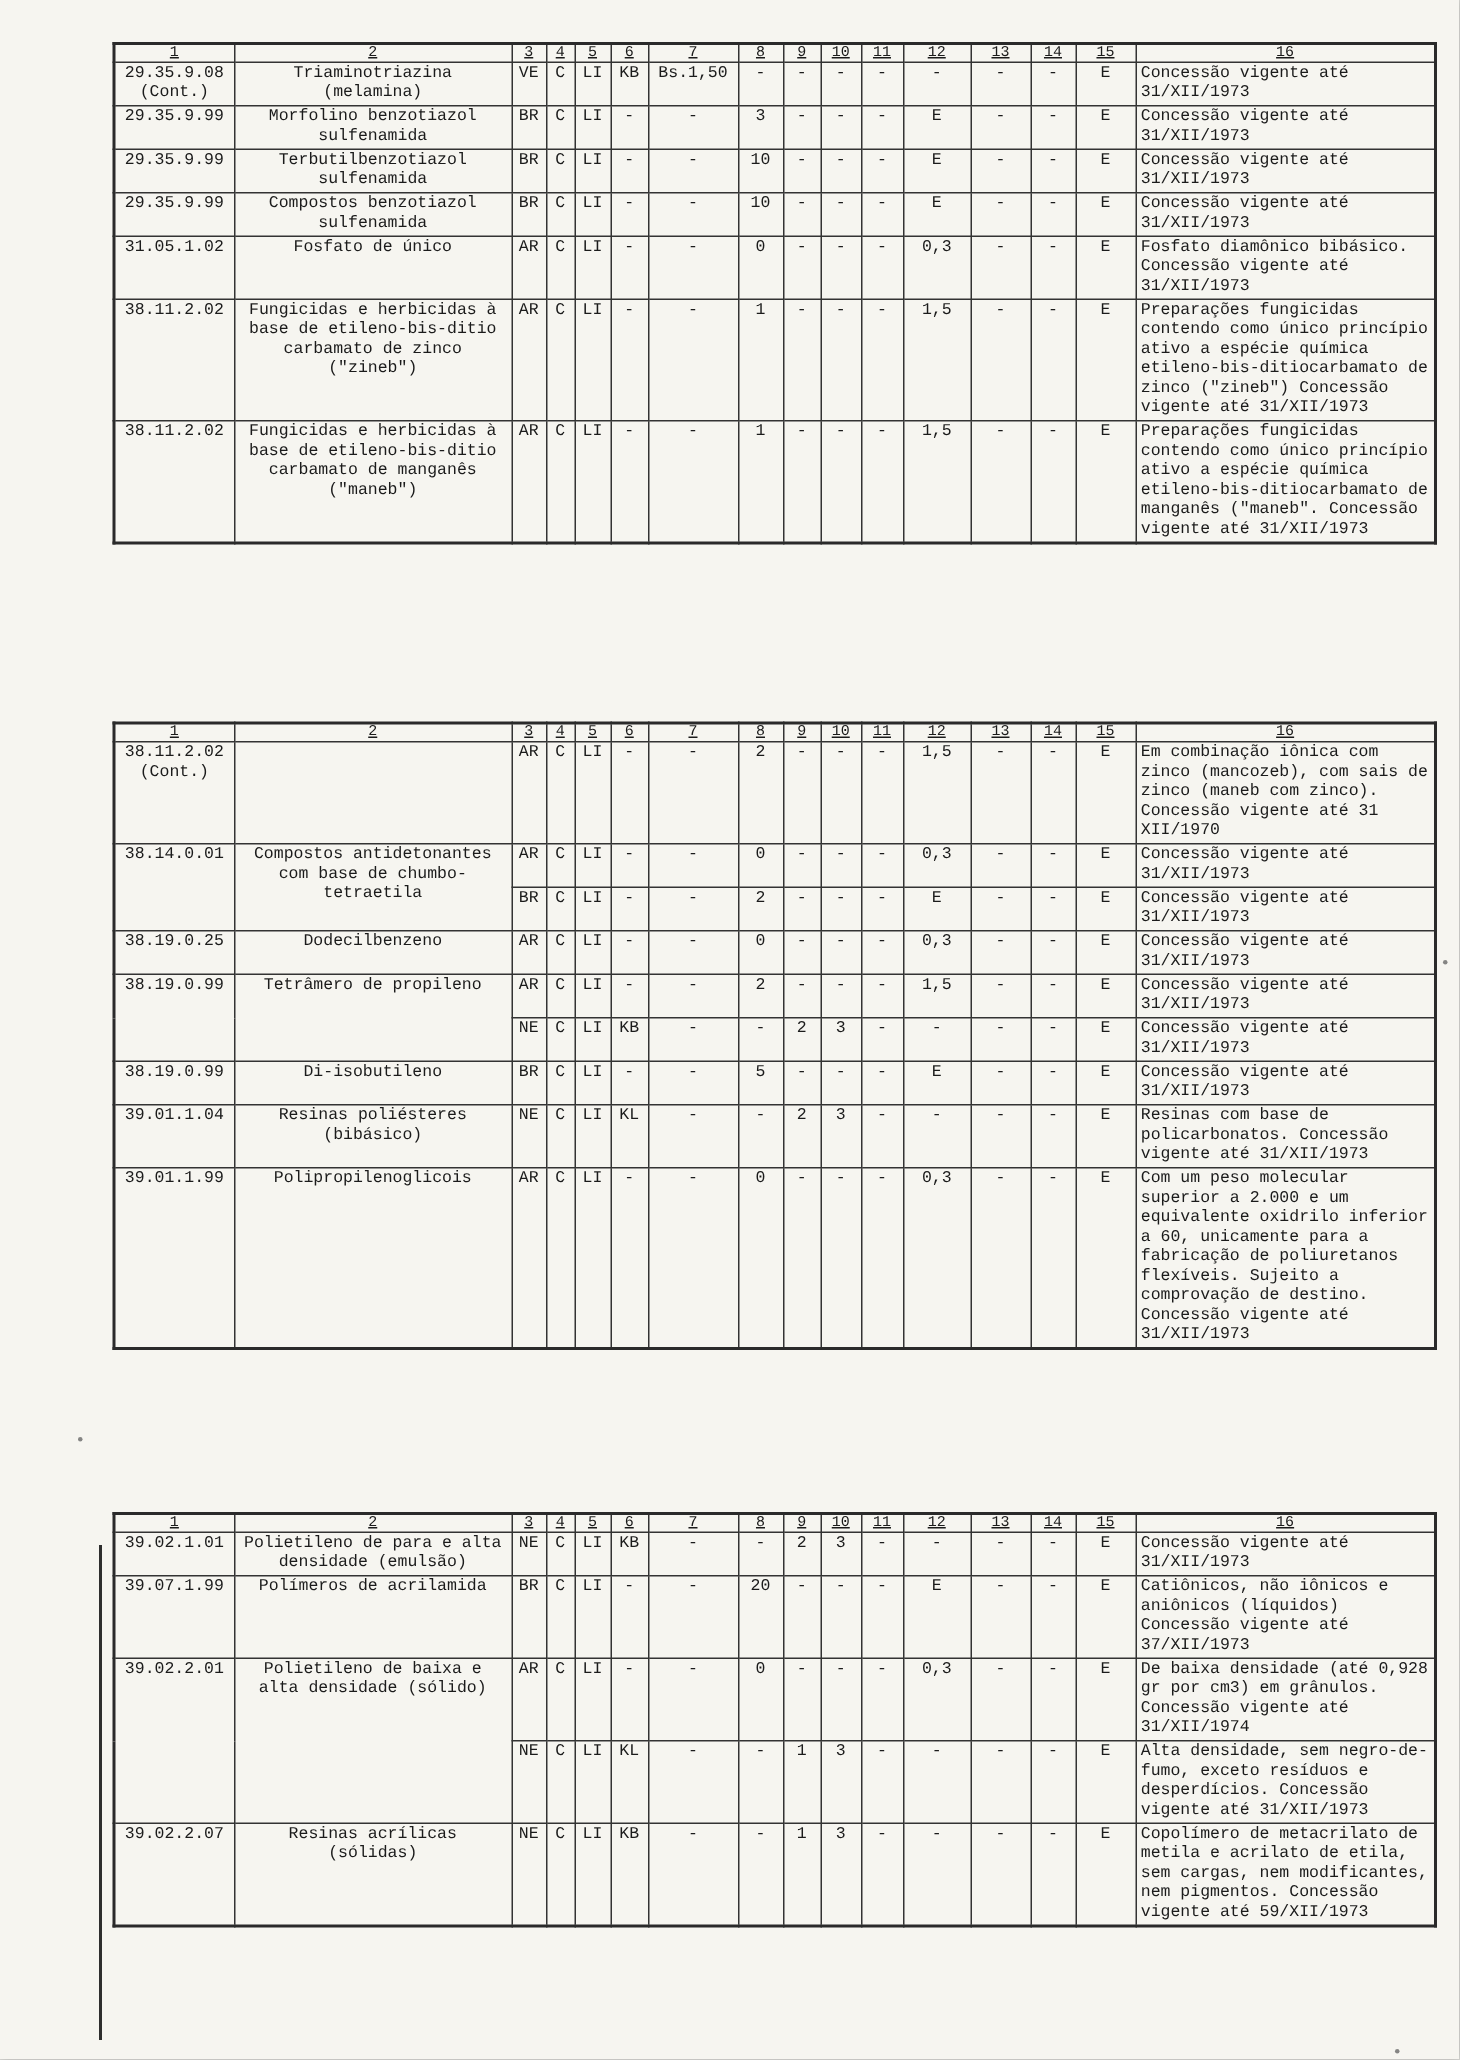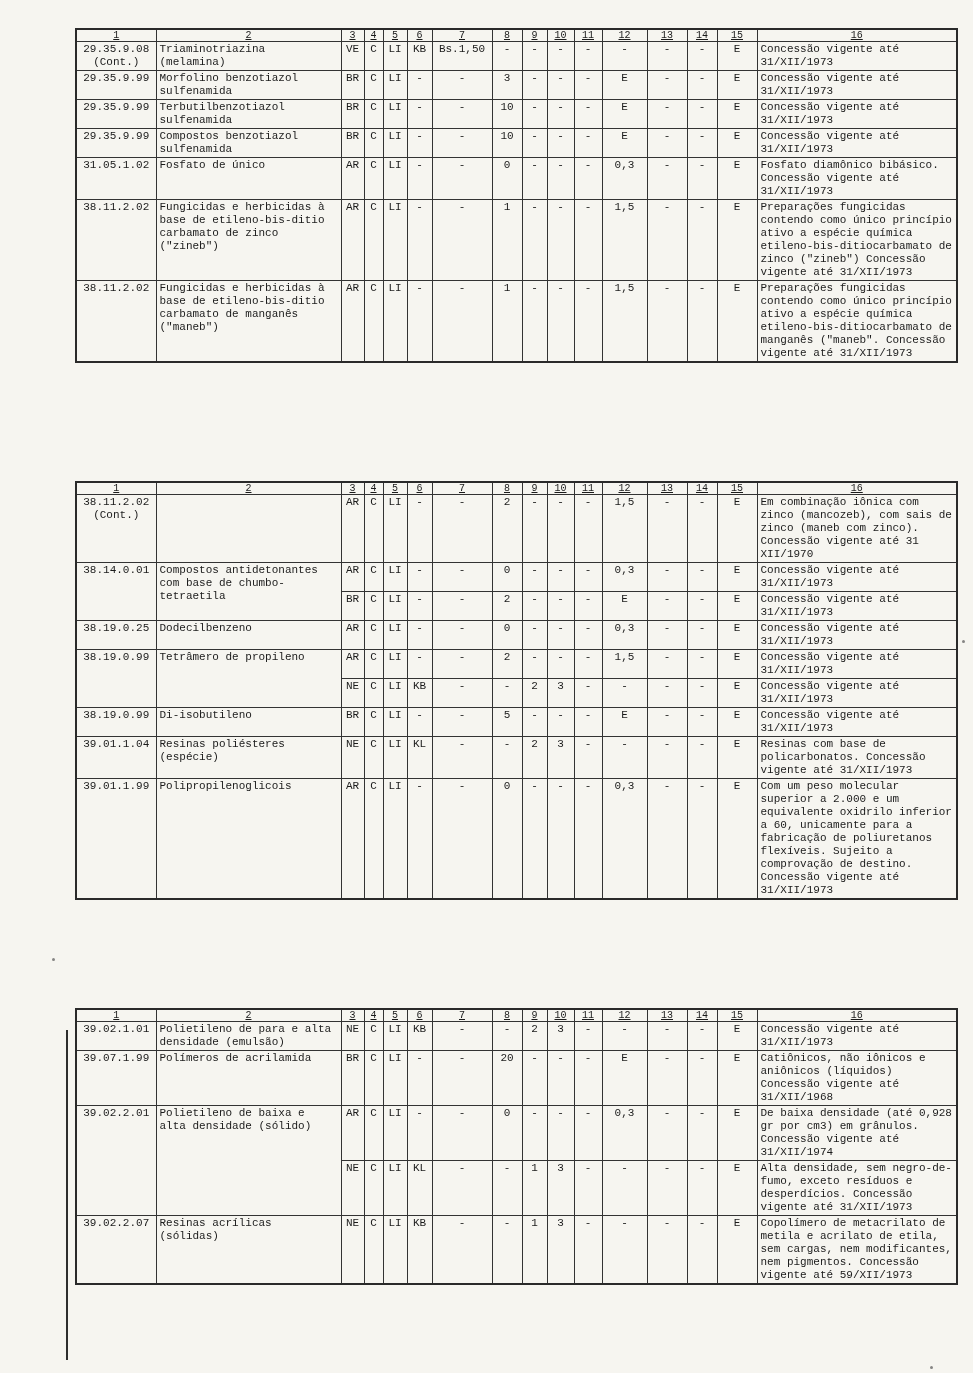--- a/index.html
+++ b/index.html
@@ -32,21 +32,21 @@
     overflow:hidden;
     word-wrap:break-word;
   }
   th{
     font-size:10px;line-height:11px;
     text-align:center;
     padding:0 1px;
     text-decoration:underline;
   }
   td.c-code{text-align:center;white-space:pre-line;padding:1px 2px;}
-  td.c-desc{text-align:left;}
+  td.c-desc{text-align:center;}
   td.c-val{text-align:center;padding:1px 1px;}
   td.c-obs{text-align:left;}
   .artifact{
     position:absolute;background:#2e2e2e;
   }
   .speck{
     position:absolute;width:3px;height:3px;border-radius:50%;background:#555;opacity:.7;
   }
 </style>
 </head>
@@ -380,21 +380,21 @@
           <td class="c-val">-</td>
           <td class="c-val">-</td>
           <td class="c-val">E</td>
           <td class="c-val">-</td>
           <td class="c-val">-</td>
           <td class="c-val">E</td>
           <td class="c-obs">Concessão vigente até 31/XII/1973</td>
         </tr>
         <tr>
           <td class="c-code" rowspan="1">39.01.1.04</td>
-          <td class="c-desc" rowspan="1">Resinas poliésteres (espécie)</td>
+          <td class="c-desc" rowspan="1">Resinas poliésteres (bibásico)</td>
           <td class="c-val">NE</td>
           <td class="c-val">C</td>
           <td class="c-val">LI</td>
           <td class="c-val">KL</td>
           <td class="c-val">-</td>
           <td class="c-val">-</td>
           <td class="c-val">2</td>
           <td class="c-val">3</td>
           <td class="c-val">-</td>
           <td class="c-val">-</td>
@@ -490,21 +490,21 @@
           <td class="c-val">-</td>
           <td class="c-val">-</td>
           <td class="c-val">20</td>
           <td class="c-val">-</td>
           <td class="c-val">-</td>
           <td class="c-val">-</td>
           <td class="c-val">E</td>
           <td class="c-val">-</td>
           <td class="c-val">-</td>
           <td class="c-val">E</td>
-          <td class="c-obs">Catiônicos, não iônicos e aniônicos (líquidos) Concessão vigente até 31/XII/1968</td>
+          <td class="c-obs">Catiônicos, não iônicos e aniônicos (líquidos) Concessão vigente até 37/XII/1973</td>
         </tr>
         <tr>
           <td class="c-code" rowspan="2">39.02.2.01</td>
           <td class="c-desc" rowspan="2">Polietileno de baixa e alta densidade (sólido)</td>
           <td class="c-val">AR</td>
           <td class="c-val">C</td>
           <td class="c-val">LI</td>
           <td class="c-val">-</td>
           <td class="c-val">-</td>
           <td class="c-val">0</td>

